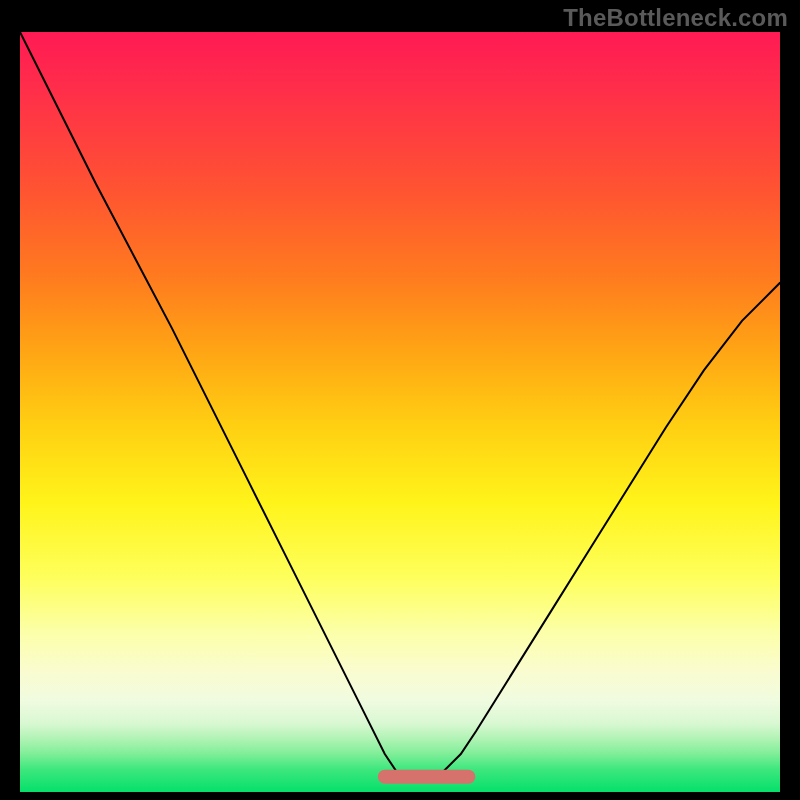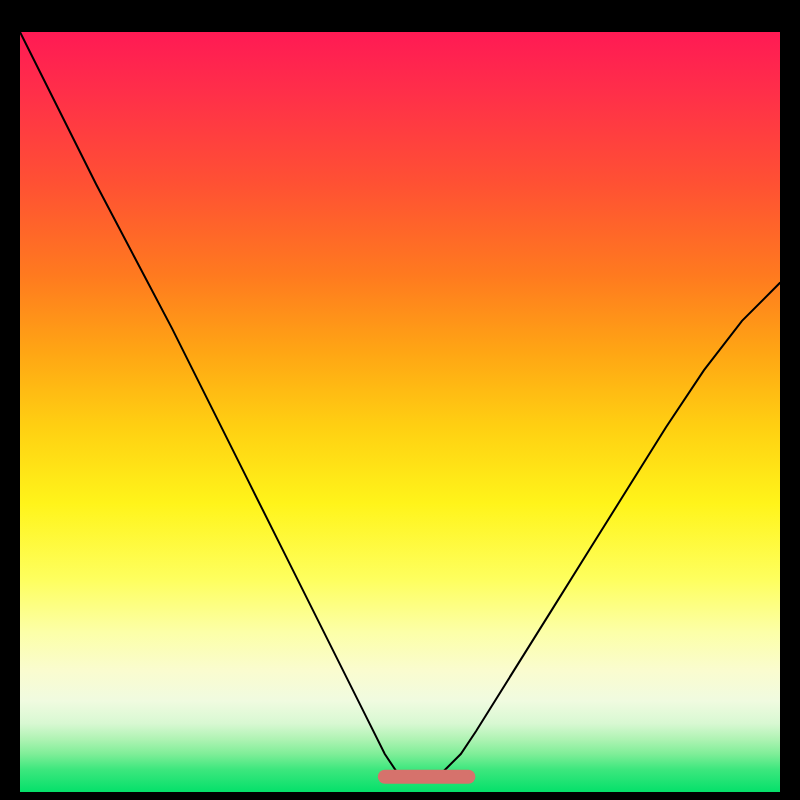--- a/index.html
+++ b/index.html
@@ -58,20 +58,21 @@
     inset: 0;
     width: 100%;
     height: 100%;
     pointer-events: none;
   }
 </style>
 </head>
 <body>
 
 <div class="outer">
+  <div class="watermark">TheBottleneck.com</div>
 
   <div class="plot-frame">
     <div class="gradient-bg"></div>
 
     <svg class="curve" viewBox="0 0 760 760" preserveAspectRatio="none">
 
       <path id="curve-path" fill="none" stroke="#000" stroke-width="2" stroke-linecap="round" d="M0.0 0.0 L38.0 76.0 L76.0 152.0 L114.0 224.2 L152.0 296.4 L190.0 372.4 L228.0 448.4 L266.0 524.4 L304.0 600.4 L342.0 676.4 L364.8 722.0 L380.0 744.8 L395.2 744.8 L418.0 744.8 L440.8 722.0 L456.0 699.2 L494.0 638.4 L532.0 577.6 L570.0 516.8 L608.0 456.0 L646.0 395.2 L684.0 338.2 L722.0 288.8 L760.0 250.8"></path>
 
       <path id="highlight-path" fill="none" stroke="#d6726c" stroke-width="14" stroke-linecap="round" d="M364.8 744.8 L448.4 744.8"></path>
     </svg>

